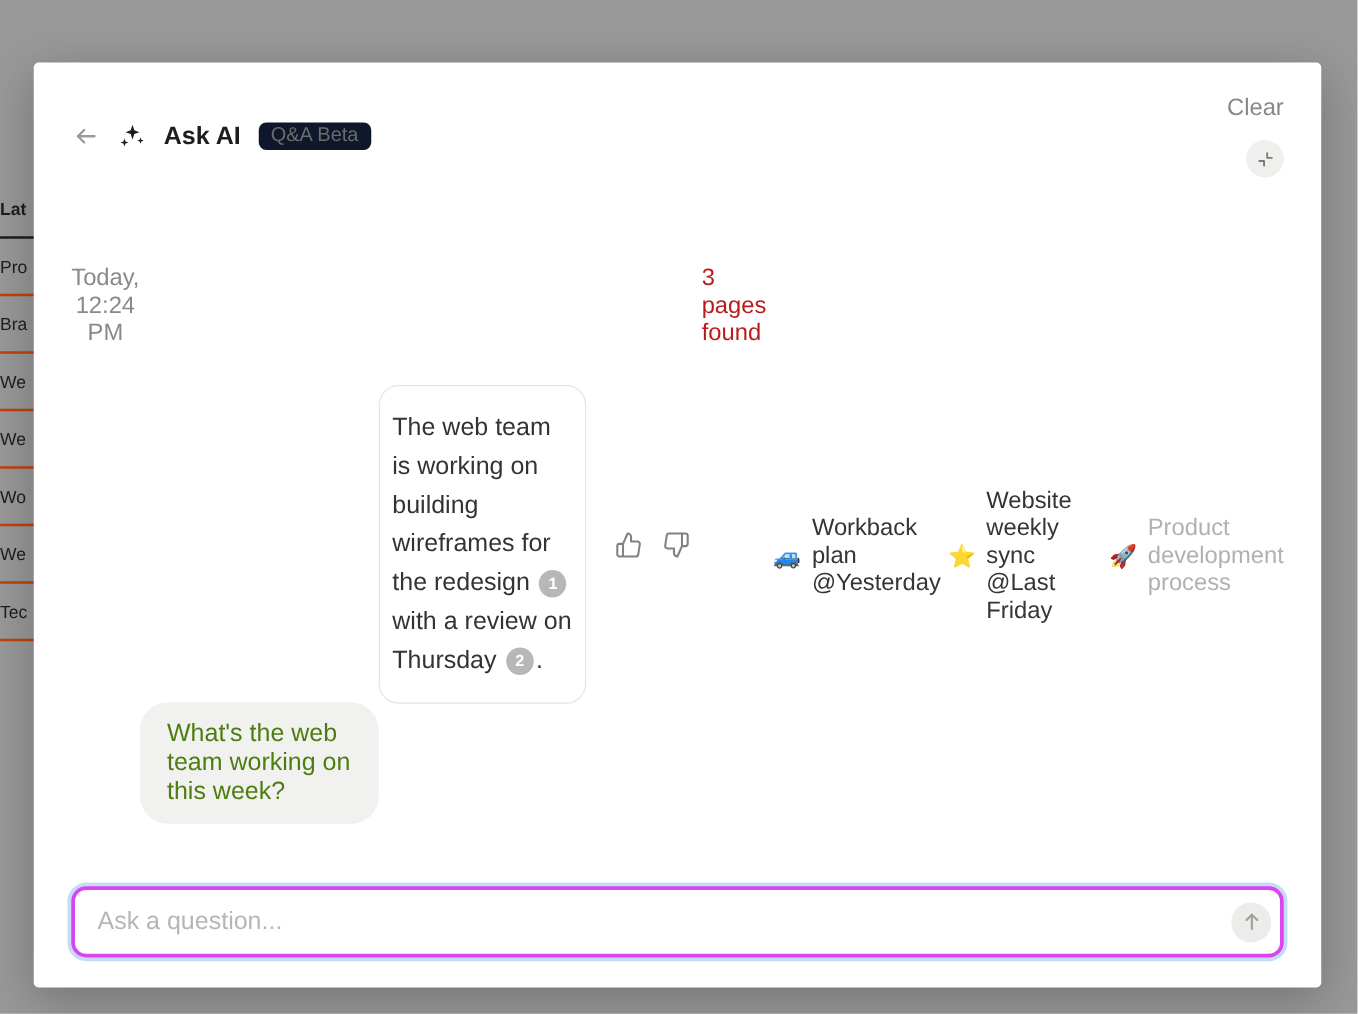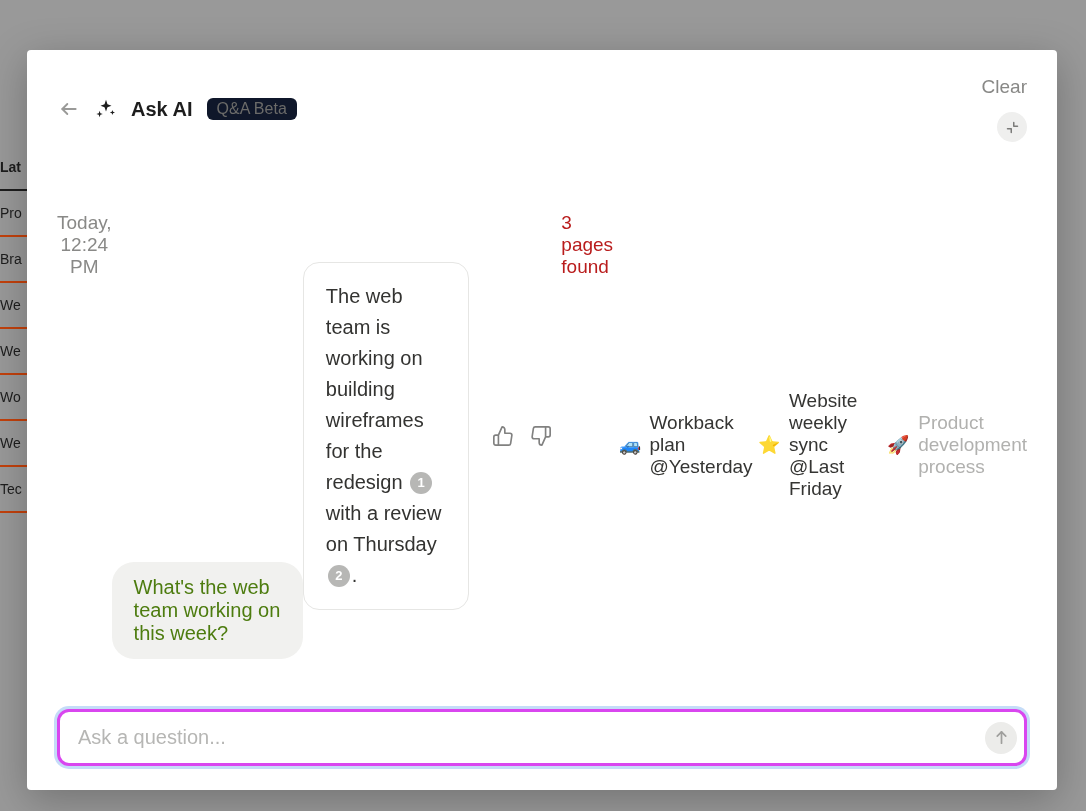--- a/index.html
+++ b/index.html
@@ -139,21 +139,21 @@
       display: flex;
       align-items: center;
       gap: 20px;
       margin-bottom: 30px;
     }
     .ai-bubble {
       background: #ffffff;
       border: 1px solid #e6e6e4;
       color: #333331;
       font-size: 20px;
-      padding: 18px 22px;
+      padding: 18px 10px;
       border-radius: 16px;
       max-width: 580px;
       line-height: 1.55;
     }
     .citation {
       display: inline-flex;
       align-items: center;
       justify-content: center;
       width: 22px;
       height: 22px;

